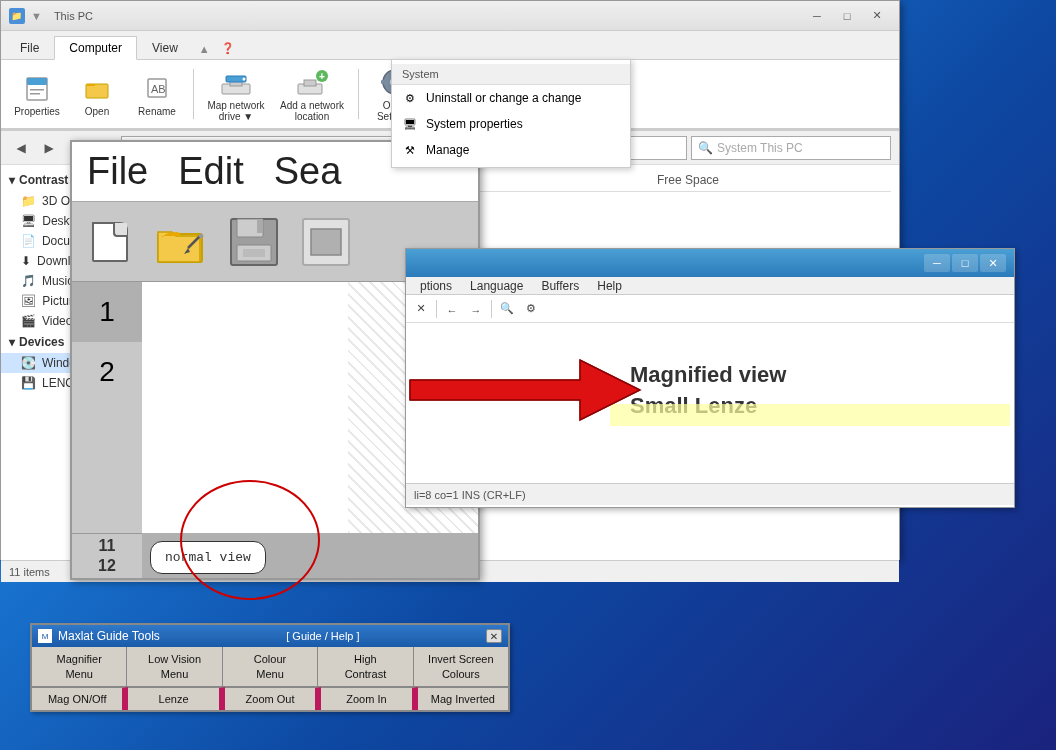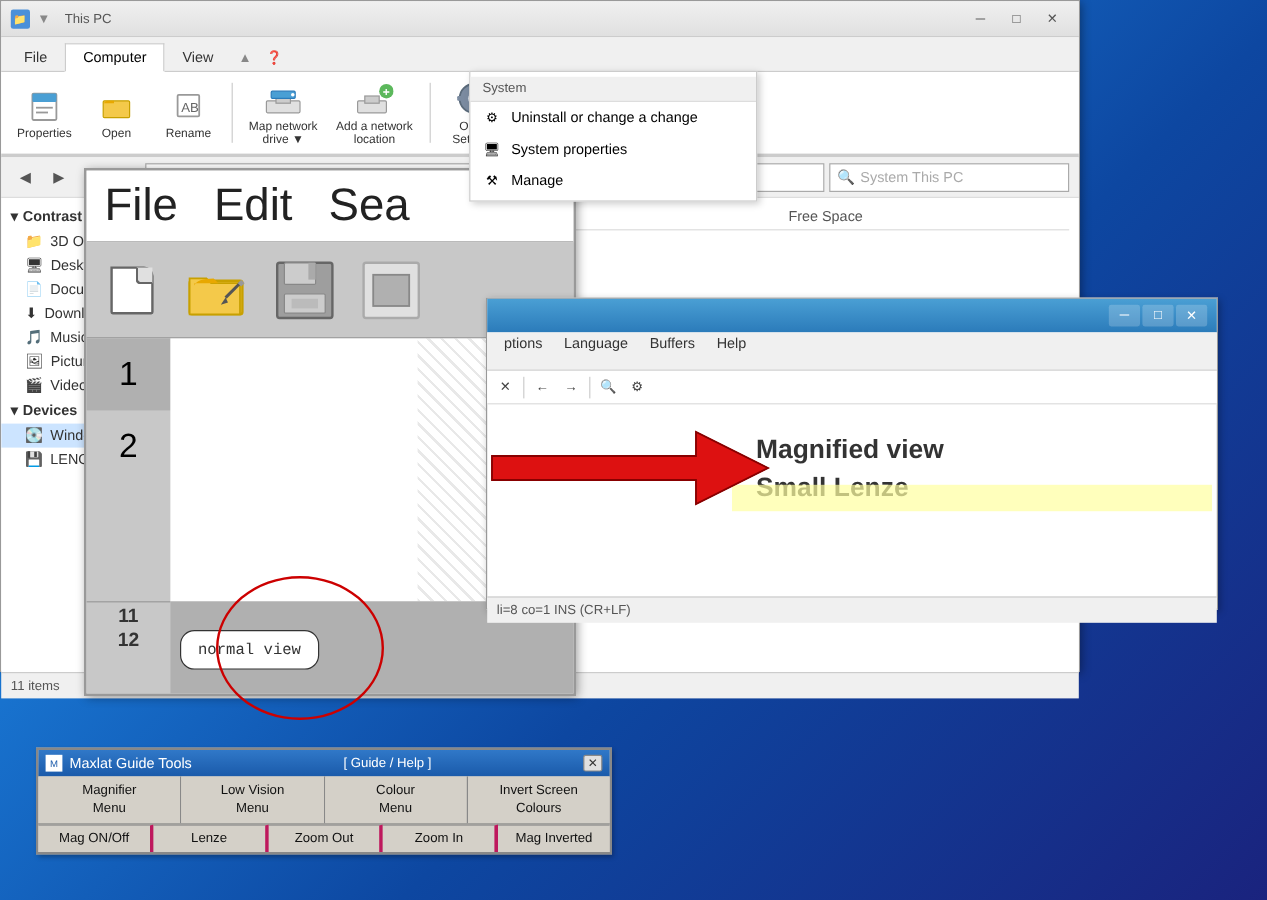--- a/index.html
+++ b/index.html
@@ -437,25 +437,25 @@
       border: none;
       background: rgba(255,255,255,0.2);
       color: white;
       font-size: 11px;
       cursor: pointer;
       border-radius: 2px;
       display: flex; align-items: center; justify-content: center;
     }
 
     .notepad-menubar {
-      height: 32px;
+      height: 18px;
       background: #f0f0f0;
       border-bottom: 1px solid #ccc;
       display: flex;
-      align-items: flex-start;
+      align-items: center;
       padding: 0 6px;
       gap: 2px;
       font-size: 12px;
     }
 
     .notepad-menu-item {
       padding: 2px 8px;
       cursor: pointer;
       color: #333;
     }
@@ -596,21 +596,21 @@
     .vision-action-row {
       display: flex;
     }
 
     .vision-action-btn {
       flex: 1;
       padding: 5px 4px;
       font-size: 11px;
       background: #d4d0c8;
       border: none;
-      border-right: 3px solid #be185d;
+      border-right: 6px solid #be185d;
       border-top: 1px solid #888;
       cursor: pointer;
       text-align: center;
       color: #111;
     }
 
     .vision-action-btn:last-child { border-right: none; }
 
     
     .icon-new-file {
@@ -943,21 +943,21 @@
       <div class="mag-text-area">
         <div class="hatch-pattern"></div>
       </div>
     </div>
 
     <div style="display:flex;">
       <div class="mag-lines-overflow">
         <div class="small-line-num">11</div>
         <div class="small-line-num">12</div>
       </div>
-      <div style="flex:1; background:#b0b0b0; padding:20px 8px; display:flex; align-items:flex-end;">
+      <div style="flex:1; background:#b0b0b0; padding:4px 8px; display:flex; align-items:flex-end;">
         <div class="speech-bubble">
           <span>normal view</span>
         </div>
       </div>
     </div>
   </div>
 </div>
 
 <div class="notepad-window">
 
@@ -1022,20 +1022,22 @@
     <button class="vision-close-btn">✕</button>
   </div>
 
   <div class="vision-menu-row">
     <button class="vision-menu-btn" style="white-space:pre-line;">Magnifier
 Menu</button>
     <button class="vision-menu-btn" style="white-space:pre-line;">Low Vision
 Menu</button>
     <button class="vision-menu-btn" style="white-space:pre-line;">Colour
 Menu</button>
+    <button class="vision-menu-btn" style="white-space:pre-line;">High
+Contrast</button>
     <button class="vision-menu-btn" style="white-space:pre-line;">Invert Screen
 Colours</button>
   </div>
 
   <div class="vision-action-row">
     <button class="vision-action-btn">Mag ON/Off</button>
     <button class="vision-action-btn">Lenze</button>
     <button class="vision-action-btn">Zoom Out</button>
     <button class="vision-action-btn">Zoom In</button>
     <button class="vision-action-btn">Mag Inverted</button>

